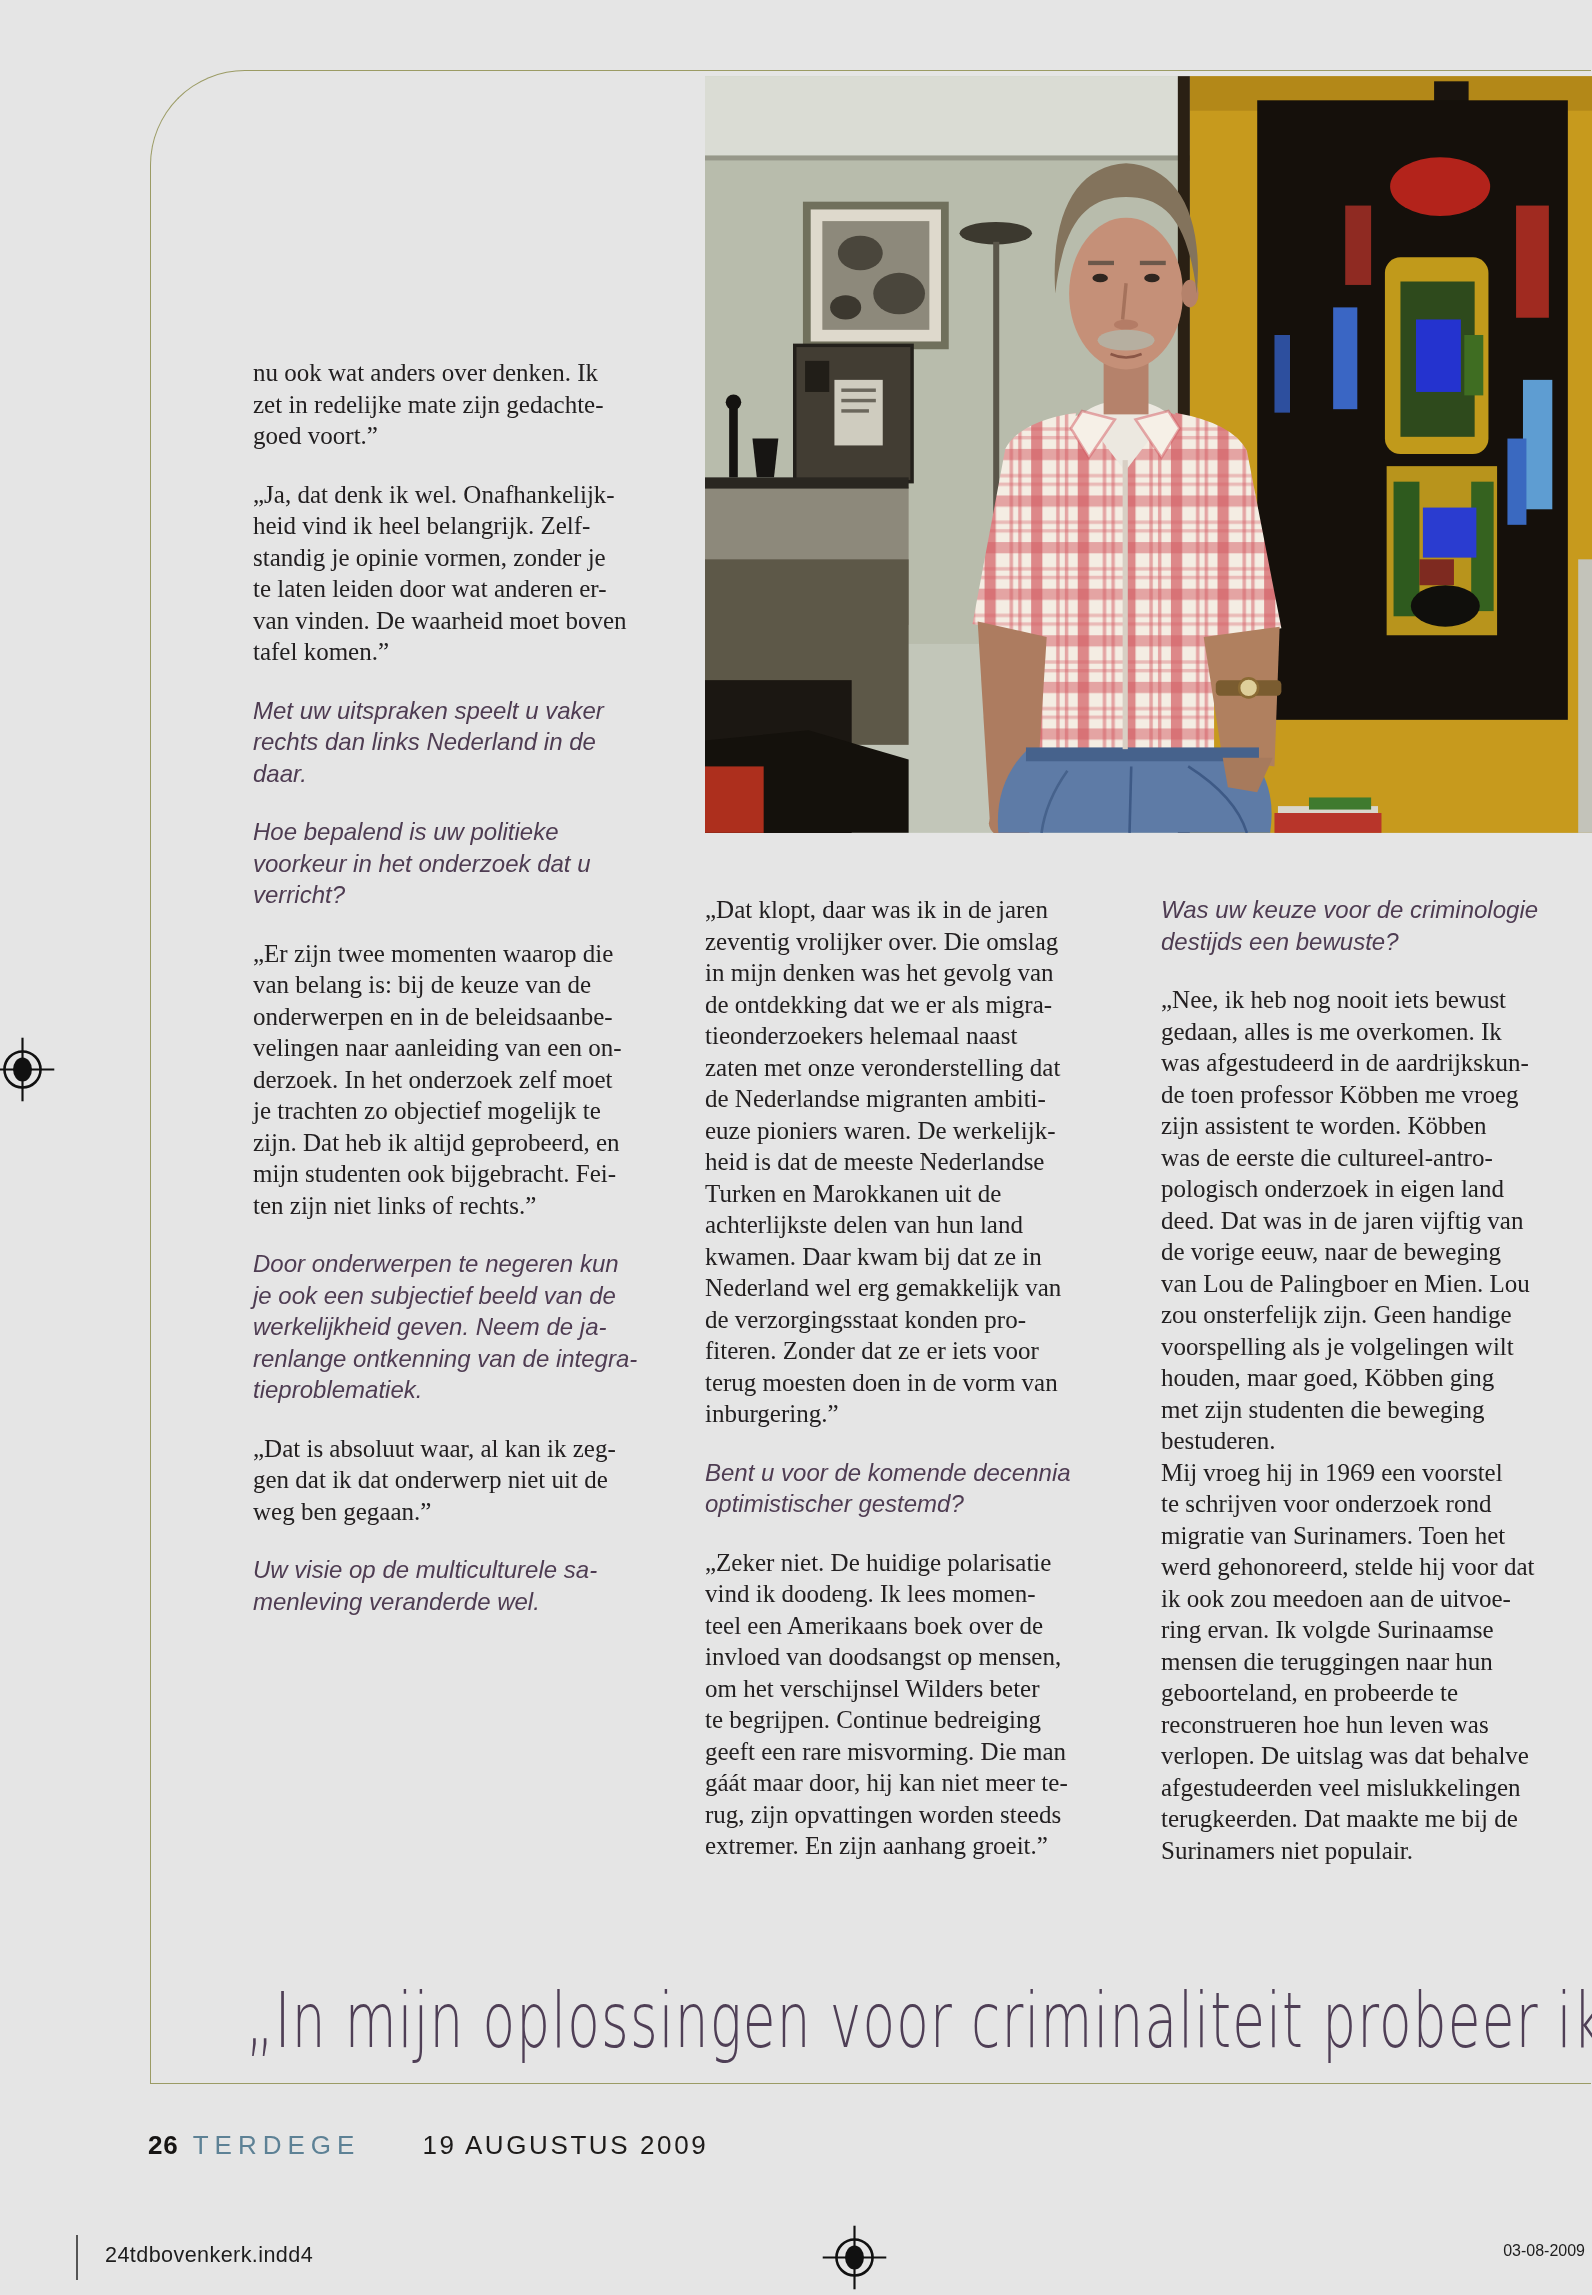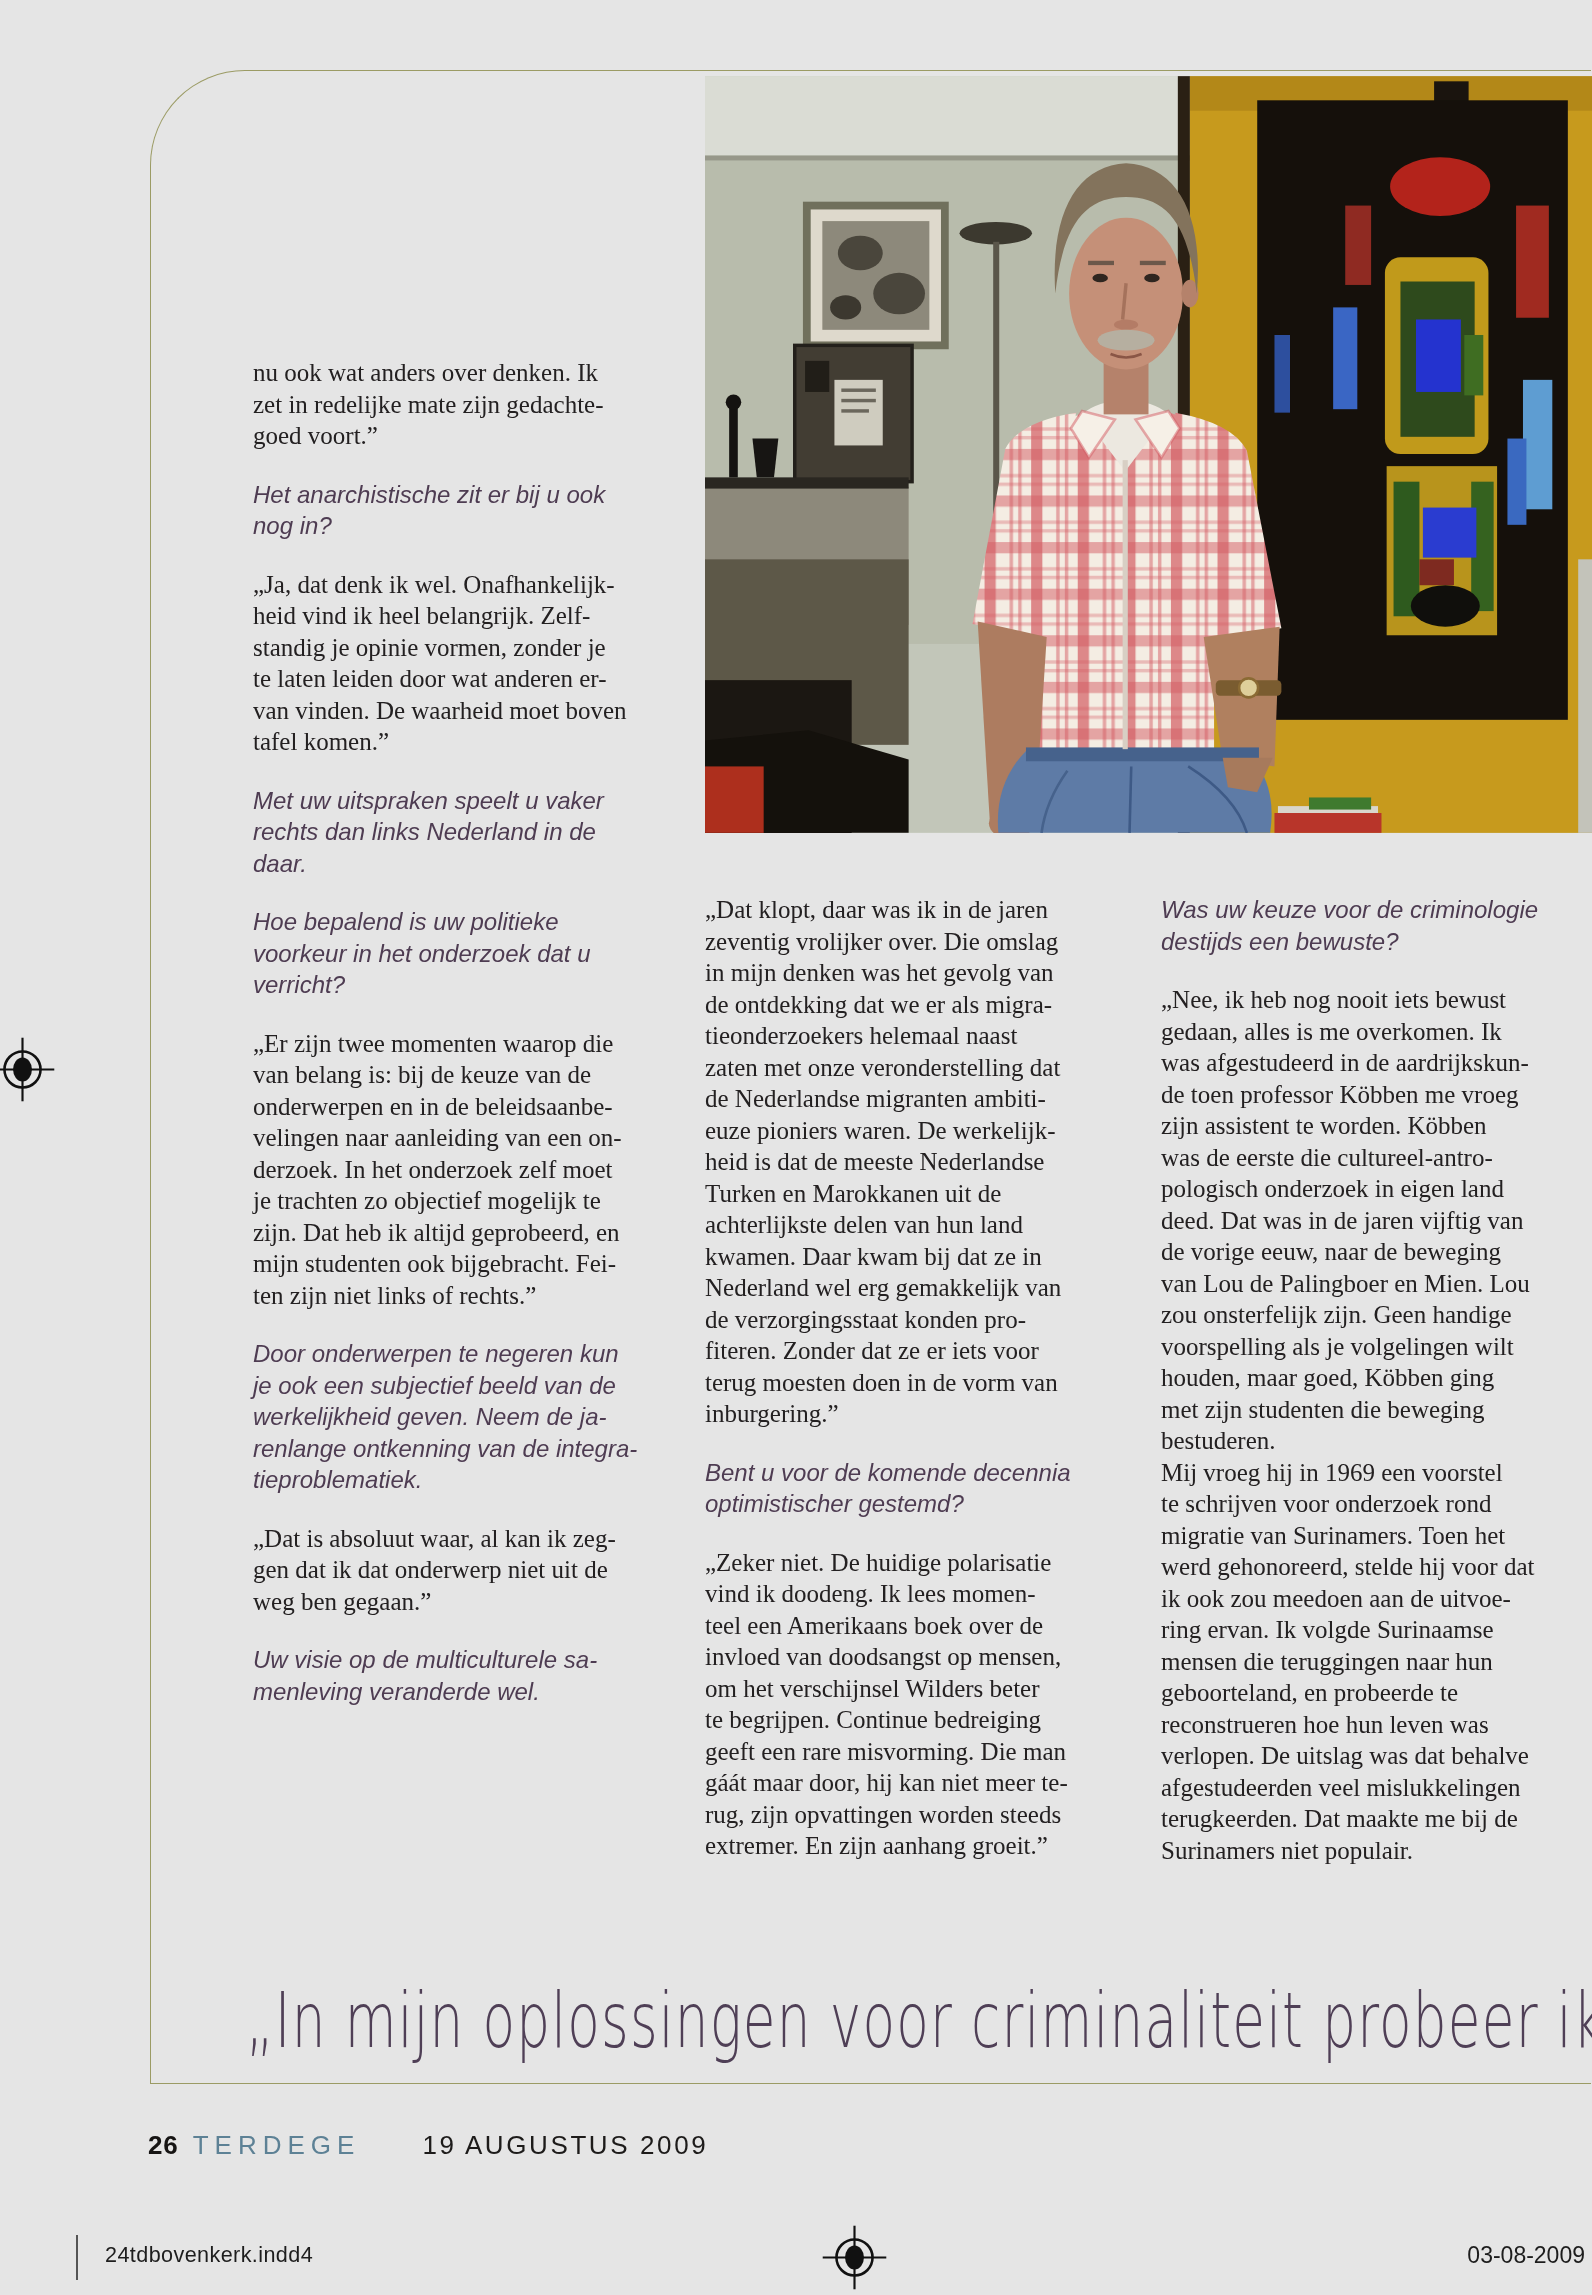--- a/index.html
+++ b/index.html
@@ -46,21 +46,21 @@
   }
   .footer .page-num{font-weight:bold;color:#161413;letter-spacing:0.9px;}
   .footer .mag{color:var(--brand,#5d8195);letter-spacing:6px;margin-top:15px;}
   .footer .issue-date{color:#1d1b1a;letter-spacing:2.6px;margin-left:48px;}
   
   .crop-line{position:absolute;left:76px;top:2235px;width:1.7px;height:45px;background:#555;}
   .slug{
     position:absolute;left:105px;top:2242px;font-size:21.6px;color:#1d1d1d;
     display:flex;letter-spacing:0.4px;
   }
-  .print-date{position:absolute;right:7px;top:2242px;font-size:23px;color:#1d1d1d;}
+  .print-date{position:absolute;right:7px;top:2242px;font-size:16px;color:#1d1d1d;}
   .regmark{position:absolute;}
   
   .photo{position:absolute;left:705px;top:76px;width:887px;height:757px;}
   .photo svg{display:block;}
 </style>
 </head>
 <body>
 
 <div class="sheet">
 
@@ -192,22 +192,20 @@
         <rect x="660" y="854" width="124" height="23" fill="#b8352a"></rect>
         <rect x="700" y="836" width="72" height="14" fill="#3f7a2e"></rect>
       </g>
     </svg>
   </div>
 
   <div class="col" id="col1">
       <p class="a">nu ook wat anders over denken. Ik
 zet in redelijke mate zijn gedachte-
 goed voort.”</p>
-      <p class="q">Het anarchistische zit er bij u ook
-nog in?</p>
       <p class="a">„Ja, dat denk ik wel. Onafhankelijk-
 heid vind ik heel belangrijk. Zelf-
 standig je opinie vormen, zonder je
 te laten leiden door wat anderen er-
 van vinden. De waarheid moet boven
 tafel komen.”</p>
       <p class="q">Met uw uitspraken speelt u vaker
 rechts dan links Nederland in de
 daar.</p>
       <p class="q">Hoe bepalend is uw politieke

